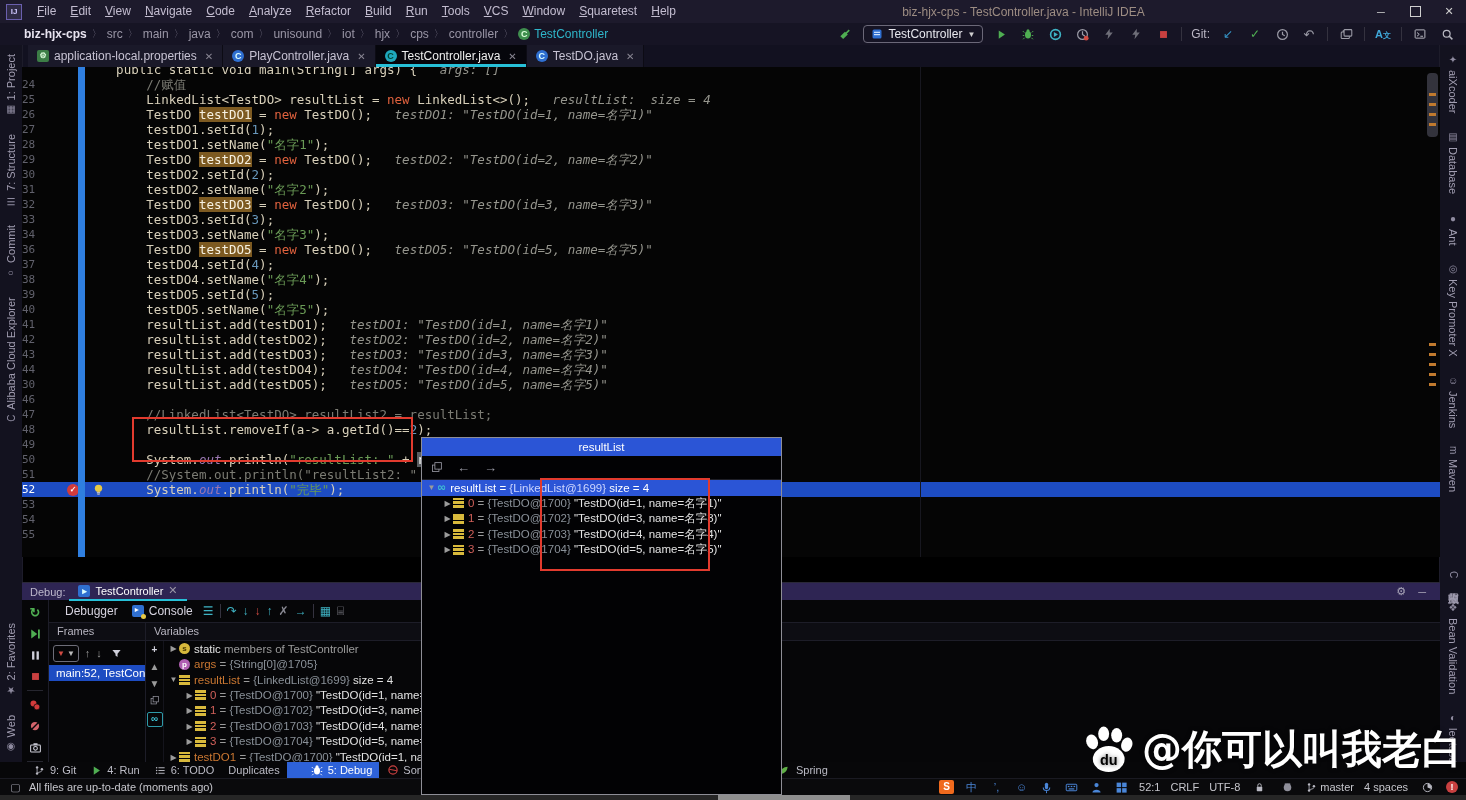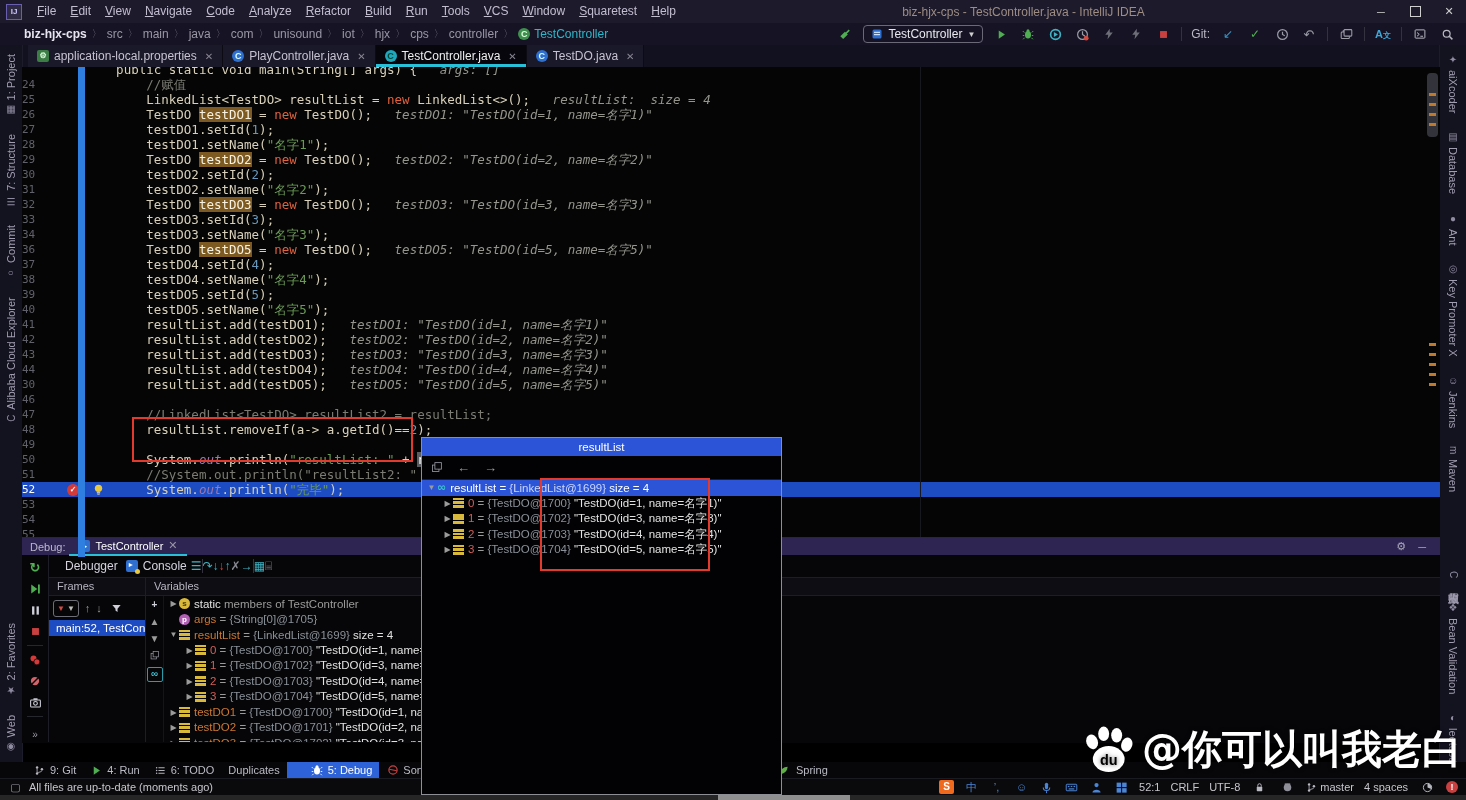--- a/index.html
+++ b/index.html
@@ -73,32 +73,32 @@
   #vcsstripe{position:absolute;left:56px;top:0;width:7px;height:490px;background:#2f7fe0;z-index:2;}
   #marginguide{position:absolute;left:898px;top:0;width:1px;height:490px;background:#17171f;}
   .sg-t{color:#d8d0ba}.sg-k{color:#e1623e}.sg-s{color:#6a9b56}.sg-n2{color:#6897bb}
   .sg-c{color:#7c7c74}.sg-f{color:#9a77b1;font-style:italic}
   .sg-hl{background:#7d5a21;color:#f7f2e2}.sg-sel{background:#595d61;color:#fff}
   .sg-hint{color:#95958d;font-style:italic}
   #scrollmarks{position:absolute;right:2px;top:0;width:12px;height:490px;}
   .smark{position:absolute;right:2px;width:7px;height:3px;background:#c07a2e;}
   .sthumb{position:absolute;right:0;top:6px;width:11px;height:64px;background:#33333c;border-radius:4px;}
   
-  #debugwin{position:absolute;left:22px;top:537px;width:1418px;height:205px;background:#060608;border-top:1px solid #2a2838;}
+  #debugwin{position:absolute;left:22px;top:582px;width:1418px;height:205px;background:#060608;border-top:1px solid #2a2838;}
   #dheader{height:17px;background:#2e2553;display:flex;align-items:center;padding-left:8px;
      font-size:11px;color:#bdb8cc;}
   #dsess{display:flex;align-items:center;gap:5px;height:17px;padding:0 9px;color:#fff;
      border-bottom:2px solid #27c0d8;margin-left:4px;}
   .dhicons{margin-left:auto;display:flex;gap:12px;padding-right:14px;color:#a9a5b8;font-size:11px;align-items:center;}
   #dbody{display:flex;height:187px;}
   #dstrip{width:26px;flex:none;border-right:1px solid #1d1d28;display:flex;flex-direction:column;
      align-items:center;padding-top:5px;gap:7px;}
   .dsep{width:16px;height:1px;background:#26262f;}
   #dmain{flex:1;display:flex;flex-direction:column;min-width:0;}
-  #dtoolbar{height:22px;display:flex;align-items:center;gap:0;padding-left:12px;font-size:12px;
+  #dtoolbar{height:22px;display:flex;align-items:center;gap:6px;padding-left:12px;font-size:12px;
      color:#d6d3df;border-bottom:1px solid #1d1d28;}
   .dtab{display:flex;align-items:center;gap:5px;height:22px;padding:0 4px;}
   .stepico{font-size:12px;color:#3fb3c4;} .stepico.red{color:#d14b43}.stepico.grey{color:#8a8a94}
   #dcontent{flex:1;display:flex;min-height:0;}
   #frames{width:96px;flex:none;border-right:1px solid #1d1d28;display:flex;flex-direction:column;}
   .phead{height:17px;line-height:17px;padding-left:8px;font-size:11px;color:#b7b5c0;background:#0d0d13;
      border-bottom:1px solid #1d1d28;flex:none;}
   #ftools{height:24px;display:flex;align-items:center;gap:6px;padding-left:4px;color:#9b9b9b;font-size:11px;}
   #fdrop{display:flex;align-items:center;border:1px solid #6d6d78;border-radius:3px;height:15px;padding:0 3px;gap:2px;}
   #fdrop .rv{color:#d14b43;font-size:8px;} #fdrop .gv{color:#bbb;font-size:8px;}

